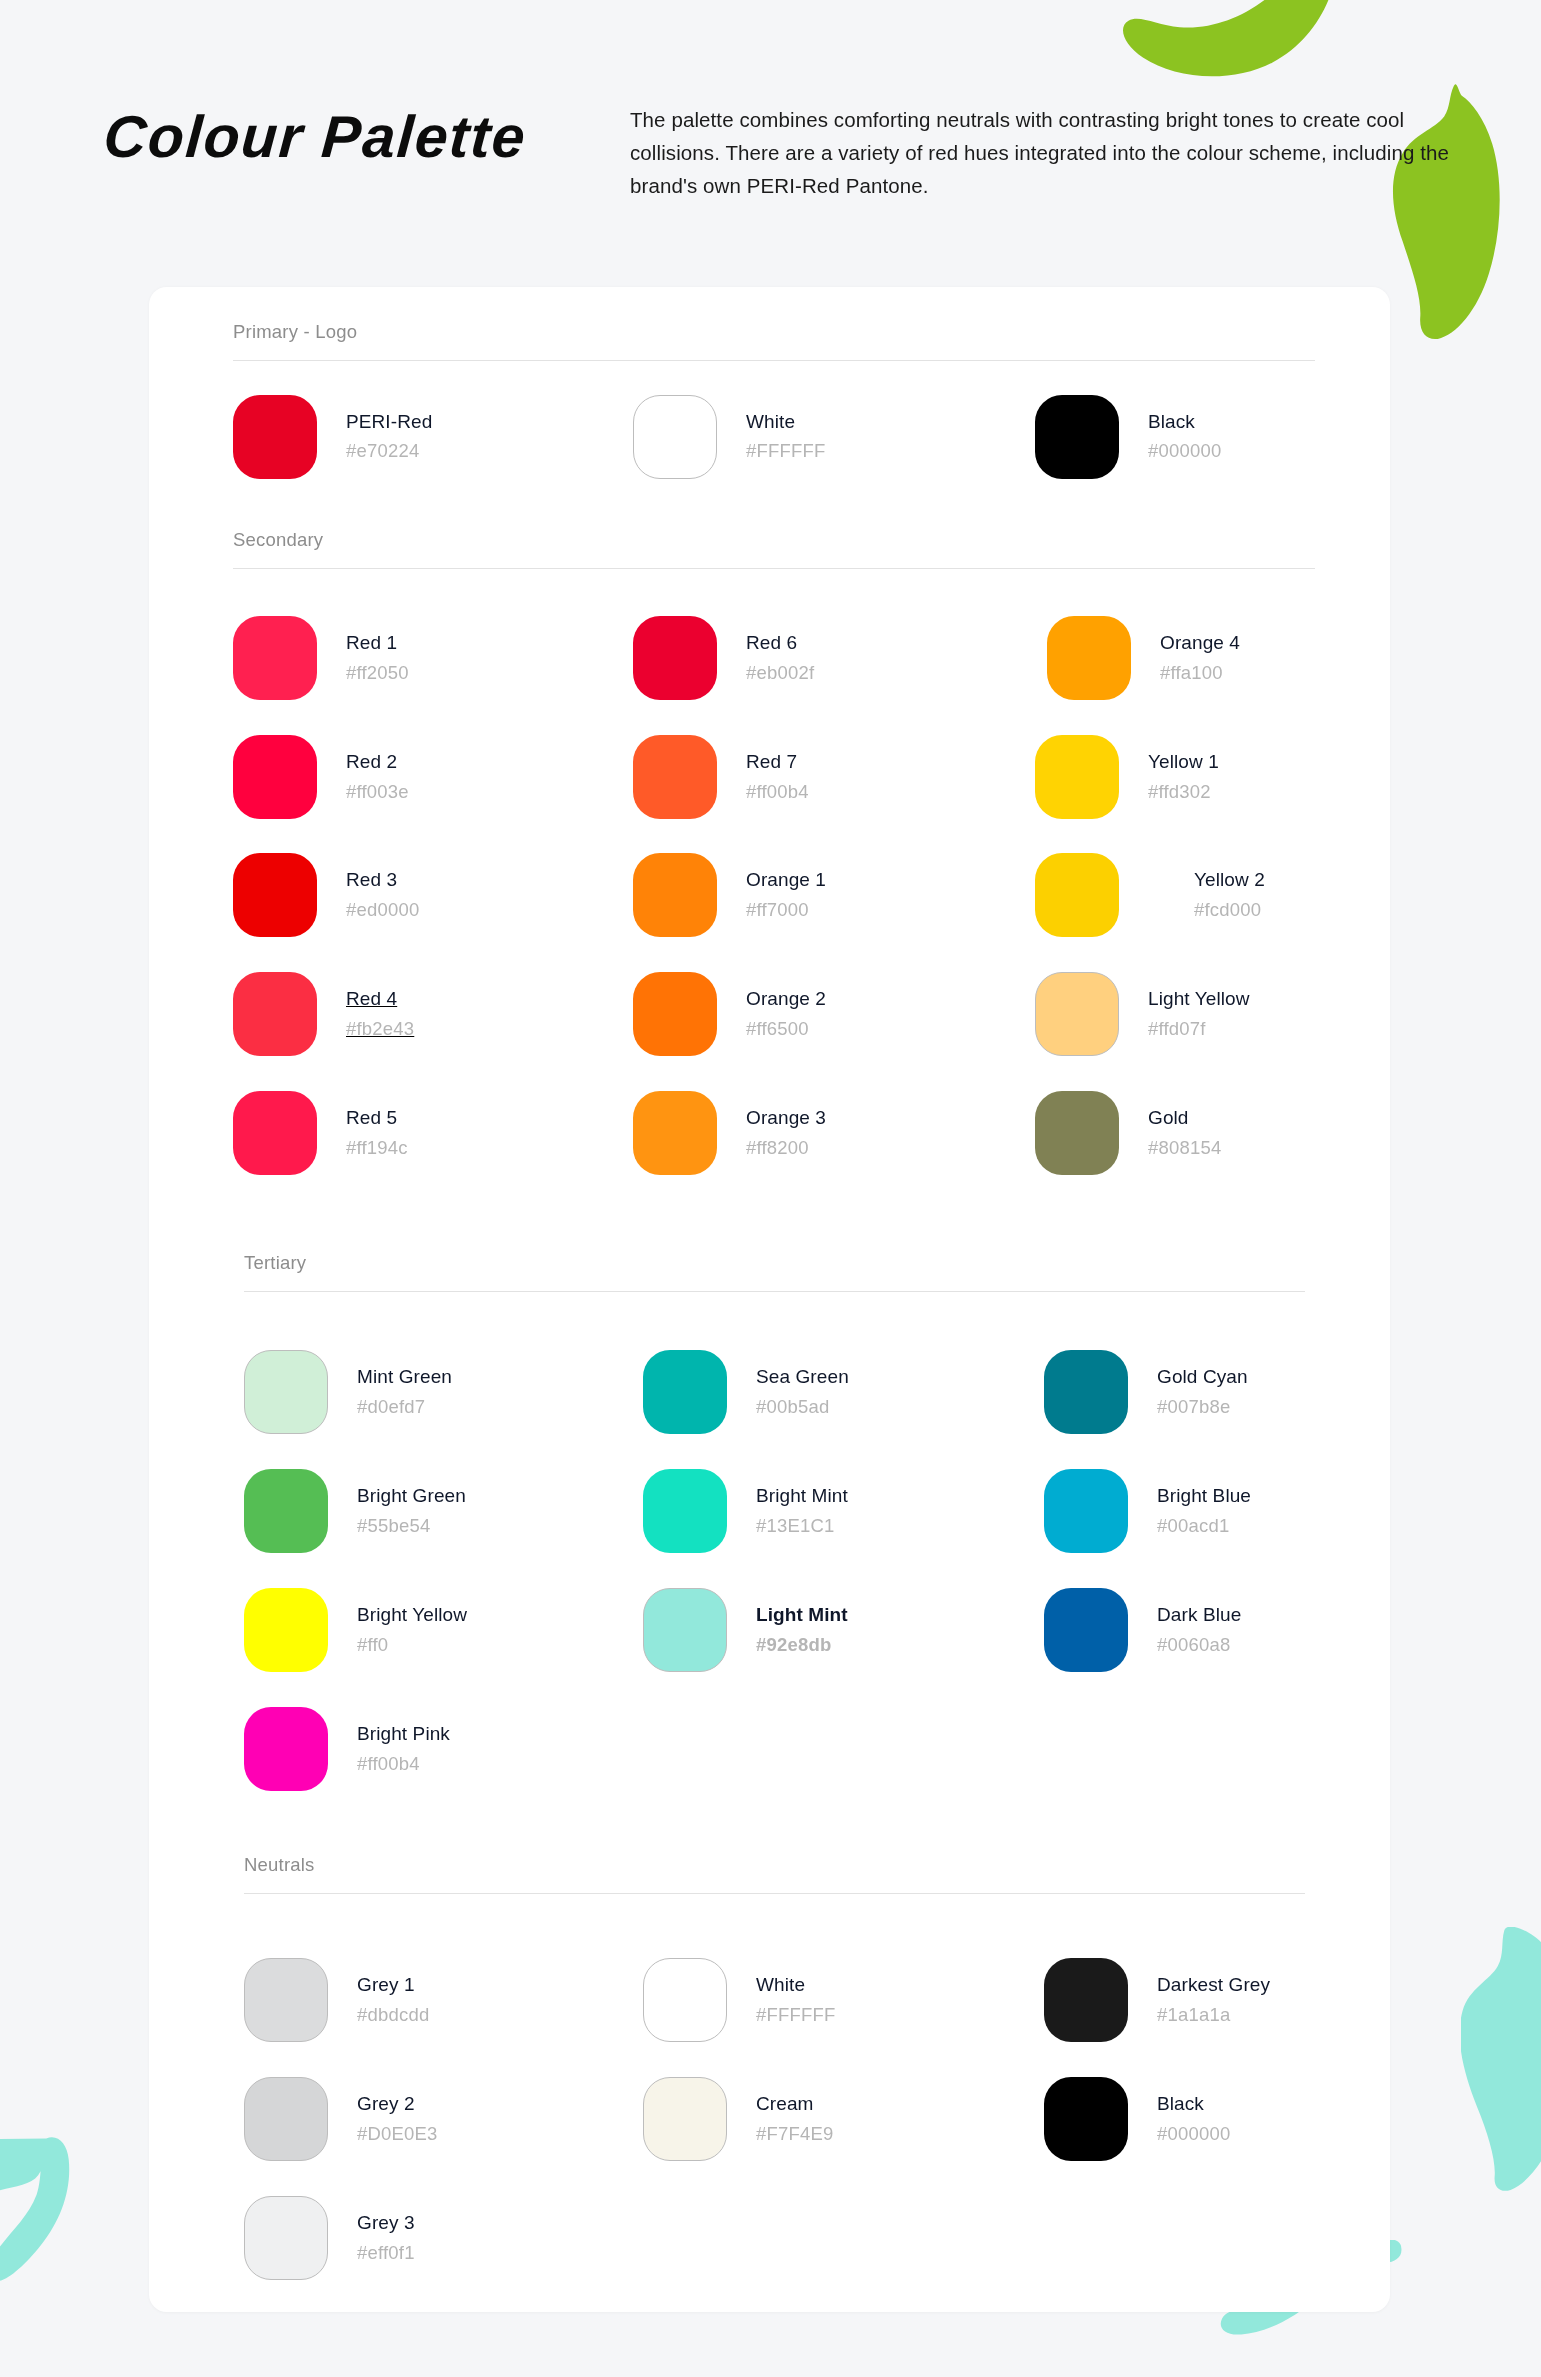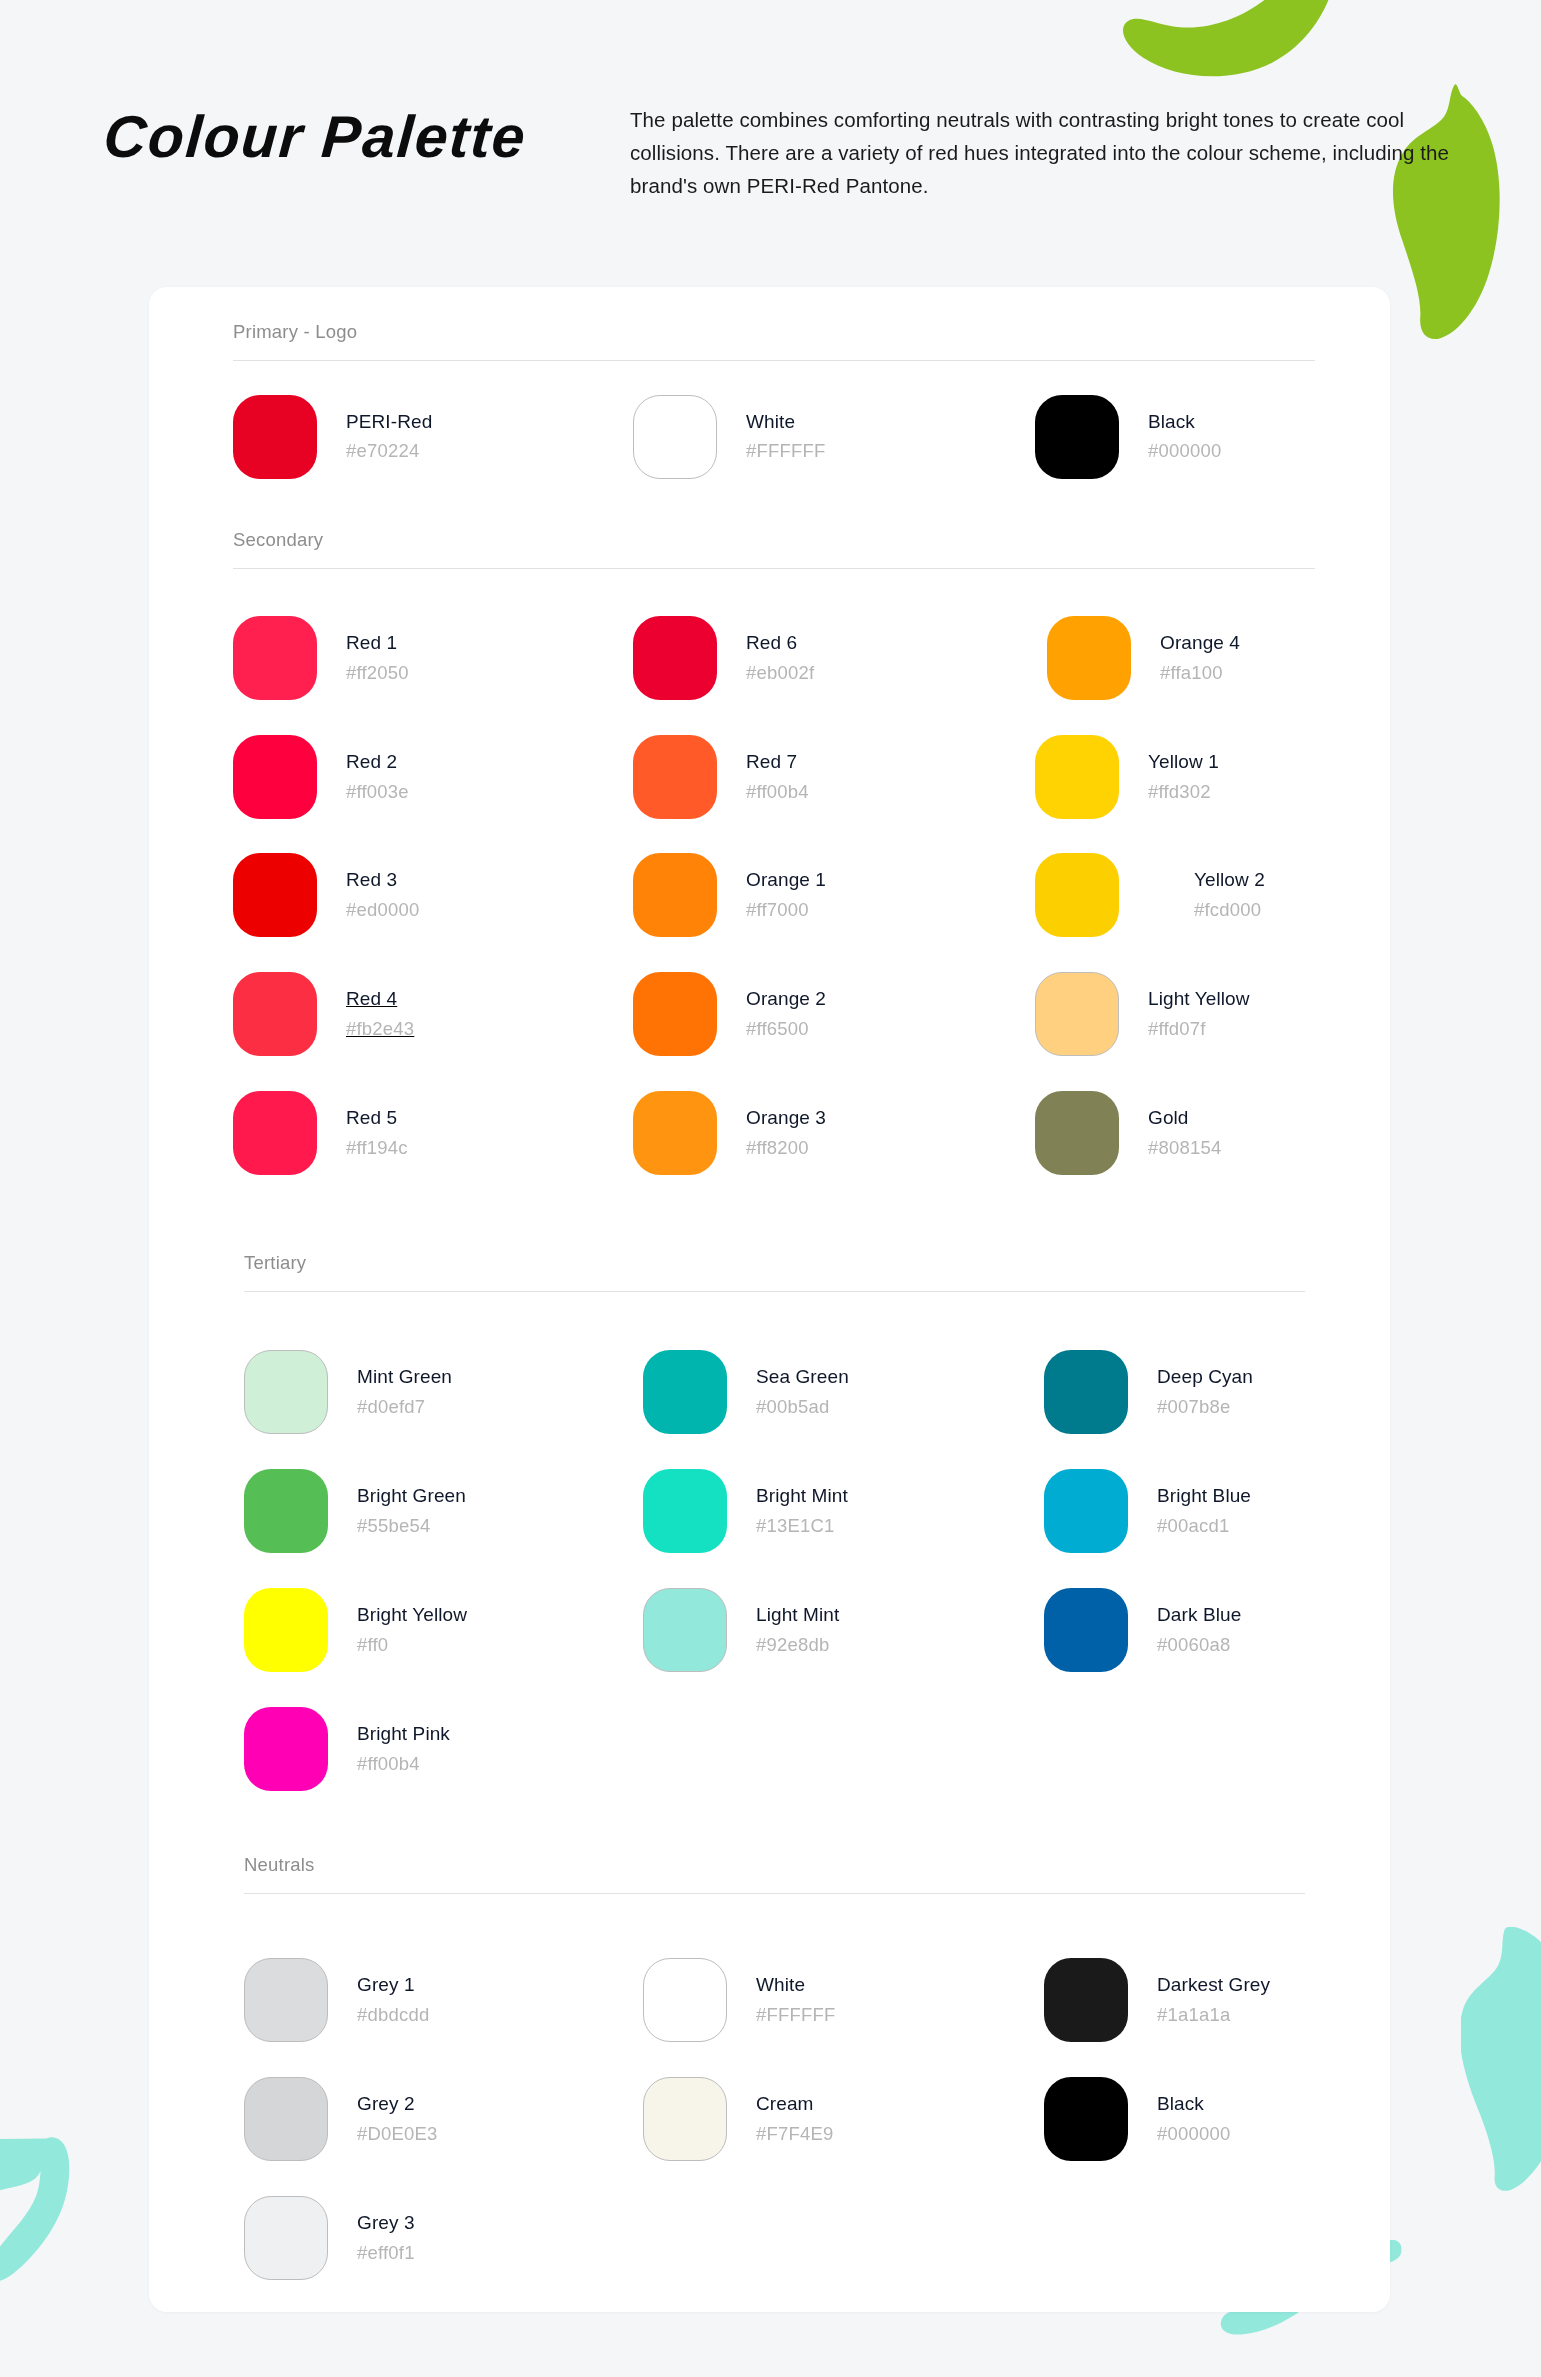--- a/index.html
+++ b/index.html
@@ -314,31 +314,31 @@
             <div class="swatch-hex">#00b5ad</div>
           </div>
         </div>
         <div class="swatch-row" style="left: 494px; top: 233px;">
           <div class="swatch" style="background: rgb(19, 225, 193);"></div>
           <div class="swatch-meta">
             <div class="swatch-name">Bright  Mint</div>
             <div class="swatch-hex">#13E1C1</div>
           </div>
         </div>
-        <div class="swatch-row" style="left: 494px; top: 352px;">
+        <div class="swatch-row" style="left: 494px; top: 352px; font-weight: bold;">
           <div class="swatch outlined" style="background: rgb(146, 232, 219);"></div>
           <div class="swatch-meta">
             <div class="swatch-name">Light Mint</div>
             <div class="swatch-hex">#92e8db</div>
           </div>
         </div>
         <div class="swatch-row" style="left: 895px; top: 114px;">
           <div class="swatch" style="background: rgb(0, 123, 142);"></div>
           <div class="swatch-meta">
-            <div class="swatch-name">Deep Cyan</div>
+            <div class="swatch-name">Gold Cyan</div>
             <div class="swatch-hex">#007b8e</div>
           </div>
         </div>
         <div class="swatch-row" style="left: 895px; top: 233px;">
           <div class="swatch" style="background: rgb(0, 172, 209);"></div>
           <div class="swatch-meta">
             <div class="swatch-name">Bright Blue</div>
             <div class="swatch-hex">#00acd1</div>
           </div>
         </div>

